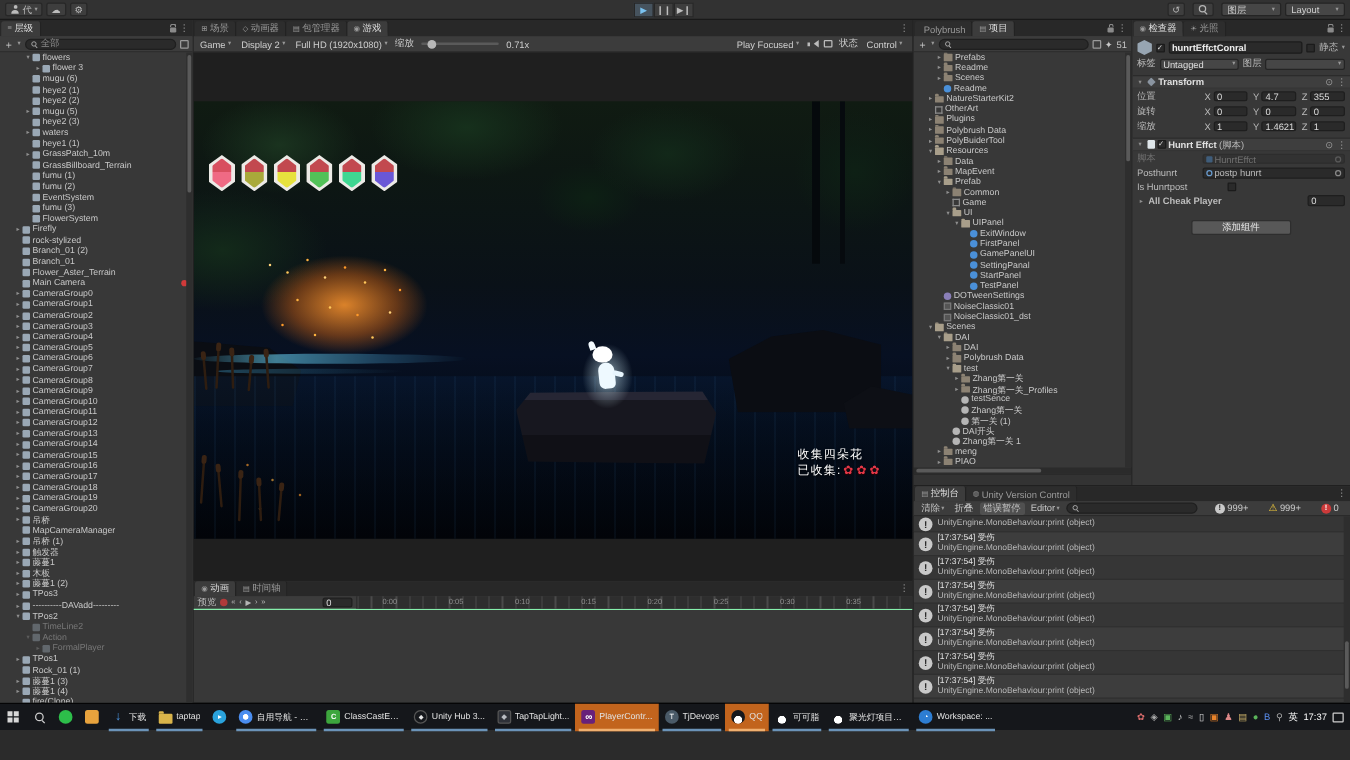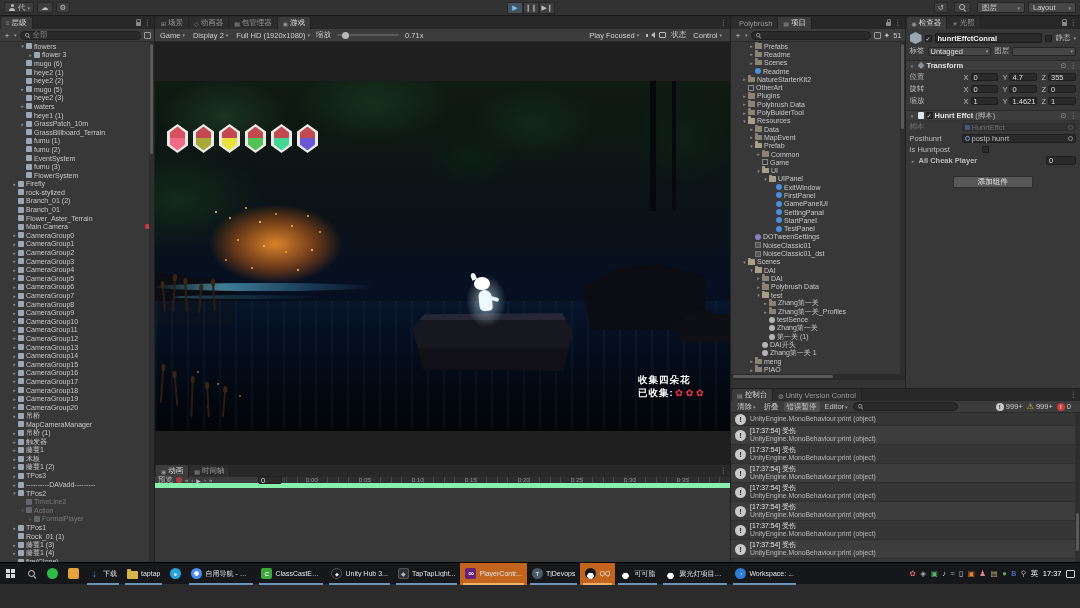--- a/index.html
+++ b/index.html
@@ -118,27 +118,27 @@
 .char{position:absolute;left:313px;top:194px;width:36px;height:52px}
 .char .glow{position:absolute;inset:-10px;background:radial-gradient(closest-side,rgba(215,245,255,.6),rgba(215,245,255,0) 72%)}
 .char .body{position:absolute;left:11px;top:15px;width:13px;height:21px;background:#eef9ff;border-radius:6px 7px 4px 5px;transform:rotate(-6deg)}
 .char .head{position:absolute;left:6px;top:2px;width:16px;height:13px;background:#fff;border-radius:50% 50% 46% 46%}
 .char .ear{position:absolute;left:3px;top:-2px;width:5px;height:7px;background:#f4fbff;border-radius:50% 50% 0 0;transform:rotate(-20deg)}
 .char .arm{position:absolute;left:22px;top:22px;width:9px;height:4px;background:#e8f5fd;border-radius:2px;transform:rotate(14deg)}
 
 .gems{position:absolute;left:12px;top:43px;display:flex;gap:5px}
 .gem{width:21px;height:29px;clip-path:polygon(50% 0,100% 26%,100% 74%,50% 100%,0 74%,0 26%);background:#eceae6;position:relative}
 .gem::after{content:"";position:absolute;inset:2.6px;clip-path:inherit;background:linear-gradient(180deg,var(--top) 0 46%,var(--bottom) 46% 100%)}
-.objective{position:absolute;left:483px;top:292px;color:#fff;font-weight:bold;font-size:9.5px;line-height:1.4;letter-spacing:1px;text-shadow:0 1px 2px rgba(0,0,0,.95)}
+.objective{position:absolute;left:483px;top:276px;color:#fff;font-weight:normal;font-size:9.5px;line-height:1.4;letter-spacing:1px;text-shadow:0 1px 2px rgba(0,0,0,.95)}
 .obj-l2{display:flex;align-items:center}
 .flw{color:#e53848;font-size:9.5px;margin-left:1.5px;text-shadow:0 1px 1px #300}
 
 .anim{height:98px;border-top:1px solid #202020;display:flex;flex-direction:column;background:#383838}
 .anim .ptabs{height:12px}
-.atools{height:11px;display:flex;background:#3c3c3c;border-bottom:5px solid #86efac}
+.atools{height:11px;display:flex;background:#3c3c3c;border-bottom:1px solid #86efac}
 .at-left{width:155px;display:flex;align-items:center;gap:3px;padding:0 3px;border-right:1px solid #2a2a2a;color:#b5b5b5}
 .rec{width:6px;height:6px;border-radius:50%;background:#b03a3a}
 .tctl{color:#b5b5b5;font-size:6px}
 .fbox{margin-left:auto;width:24px;height:8px;background:#2a2a2a;border:1px solid #1f1f1f;border-radius:2px;color:#ddd;display:flex;align-items:center;padding:0 2px}
 .ruler{flex:1;background:#2e2e2e;display:flex;align-items:center;color:#8f8f8f;font-size:6px;padding-left:20px;
  background-image:repeating-linear-gradient(90deg,#4a4a4a 0 1px,transparent 1px 10.6px);background-position:20px 0}
 .ruler span{width:53px;flex:none}
 .at2-right{flex:1;background:#333}
 .anim-main{flex:1;display:flex}
 .anim-left{width:155px;border-right:1px solid #2a2a2a;position:relative}
@@ -172,21 +172,21 @@
 .cbtn{padding:0 3px;height:10px;display:flex;align-items:center;gap:1px}
 .cbtn.tog{background:#505050;border-radius:2px}
 .clist{flex:1;overflow:hidden;position:relative}
 .centry{height:19px;display:flex;align-items:center;border-bottom:1px solid #2f2f2f}
 .centry:nth-child(odd){background:#363636}.centry:nth-child(even){background:#3d3d3d}
 .centry.partial{height:13px}
 .cicon{width:11px;height:11px;border-radius:50%;background:#c9c9c9;color:#2a2a2a;font-weight:bold;font-size:8px;display:flex;align-items:center;justify-content:center;flex:none;margin:0 4px}
 .ctext{min-width:0;line-height:1.25}
 .l1{color:#e2e2e2;font-size:6.8px;white-space:nowrap}
 .l2{color:#b8b8b8;font-size:6.8px;white-space:nowrap}
-.badges{margin-left:auto;display:flex;align-items:center;gap:4px;padding-right:6px}
+.badges{margin-left:auto;display:flex;align-items:center;gap:16px;padding-right:6px}
 .badge{display:flex;align-items:center;gap:2px;color:#ccc}
 .b-log{width:8px;height:8px;border-radius:50%;background:#c9c9c9;color:#222;font-size:6px;font-weight:bold;display:flex;align-items:center;justify-content:center}
 .b-warn{color:#e8c33a;font-size:8px}
 .b-err{width:8px;height:8px;border-radius:50%;background:#cc3a3a;color:#fff;font-size:6px;font-weight:bold;display:flex;align-items:center;justify-content:center}
 
 .hscroll{height:5px;background:#2b2b2b;position:relative}
 .hthumb{position:absolute;left:2px;top:1px;height:3px;width:100px;background:#5a5a5a;border-radius:2px}
 .proj-status{height:9px;background:#333;border-top:1px solid #2a2a2a}
 
 .taskbar{height:22px;background:#15171b;display:flex;align-items:center;border-top:1px solid #000}

